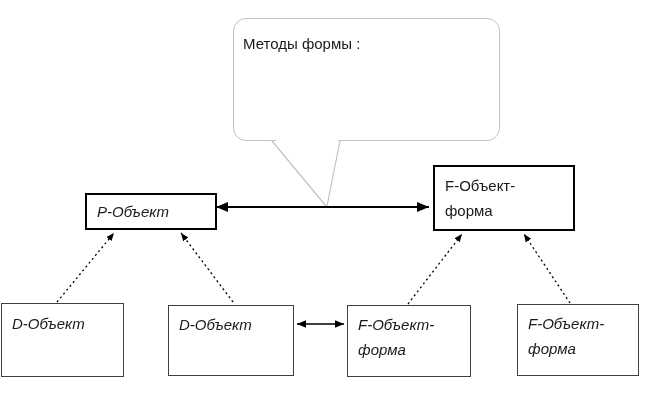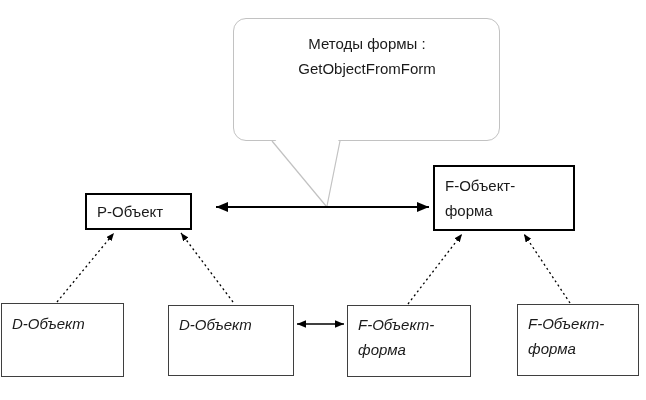--- a/index.html
+++ b/index.html
@@ -46,24 +46,23 @@
     border: 1px solid #c2c2c2;
     border-radius: 13px;
     background: #ffffff;
     font-size: 15px;
     line-height: 25px;
     padding: 12px 8px 0 9px;
   }
   #callout .c-line {
     display: block;
     white-space: nowrap;
-    text-align: center;
   }
   
-  #p-box      { left: 85px;  top: 193px; width: 107px; height: 37px; }
+  #p-box      { left: 85px;  top: 193px; width: 132px; height: 37px; font-style: italic; }
   #p-box .lbl { line-height: 33px; }
   #f-top-box  { left: 433px; top: 165px; width: 142px; height: 66px; padding-top: 6px; }
   #d-box-1    { left: 1px;   top: 303px; width: 123px; height: 74px; padding-top: 7px; }
   #d-box-2    { left: 168px; top: 305px; width: 126px; height: 71px; padding-top: 6px; }
   #f-box-1    { left: 347px; top: 305px; width: 124px; height: 72px; padding-top: 6px; }
   #f-box-2    { left: 517px; top: 304px; width: 122px; height: 72px; padding-top: 6px; }
   #arrow-layer {
     position: absolute;
     left: 0;
     top: 0;
@@ -72,21 +71,20 @@
     pointer-events: none;
   }
 </style>
 </head>
 <body>
 
 <div id="canvas">
 
   <div id="callout">
     <span class="c-line">Методы формы :</span>
-    <span class="c-line">GetObjectFromForm</span>
   </div>
 
   <div id="p-box" class="node thick">
     <span class="lbl">Р-Объект</span>
   </div>
 
   <div id="f-top-box" class="node thick">
     <span class="lbl">F-Объект-</span>
     <span class="lbl">форма</span>
   </div>

